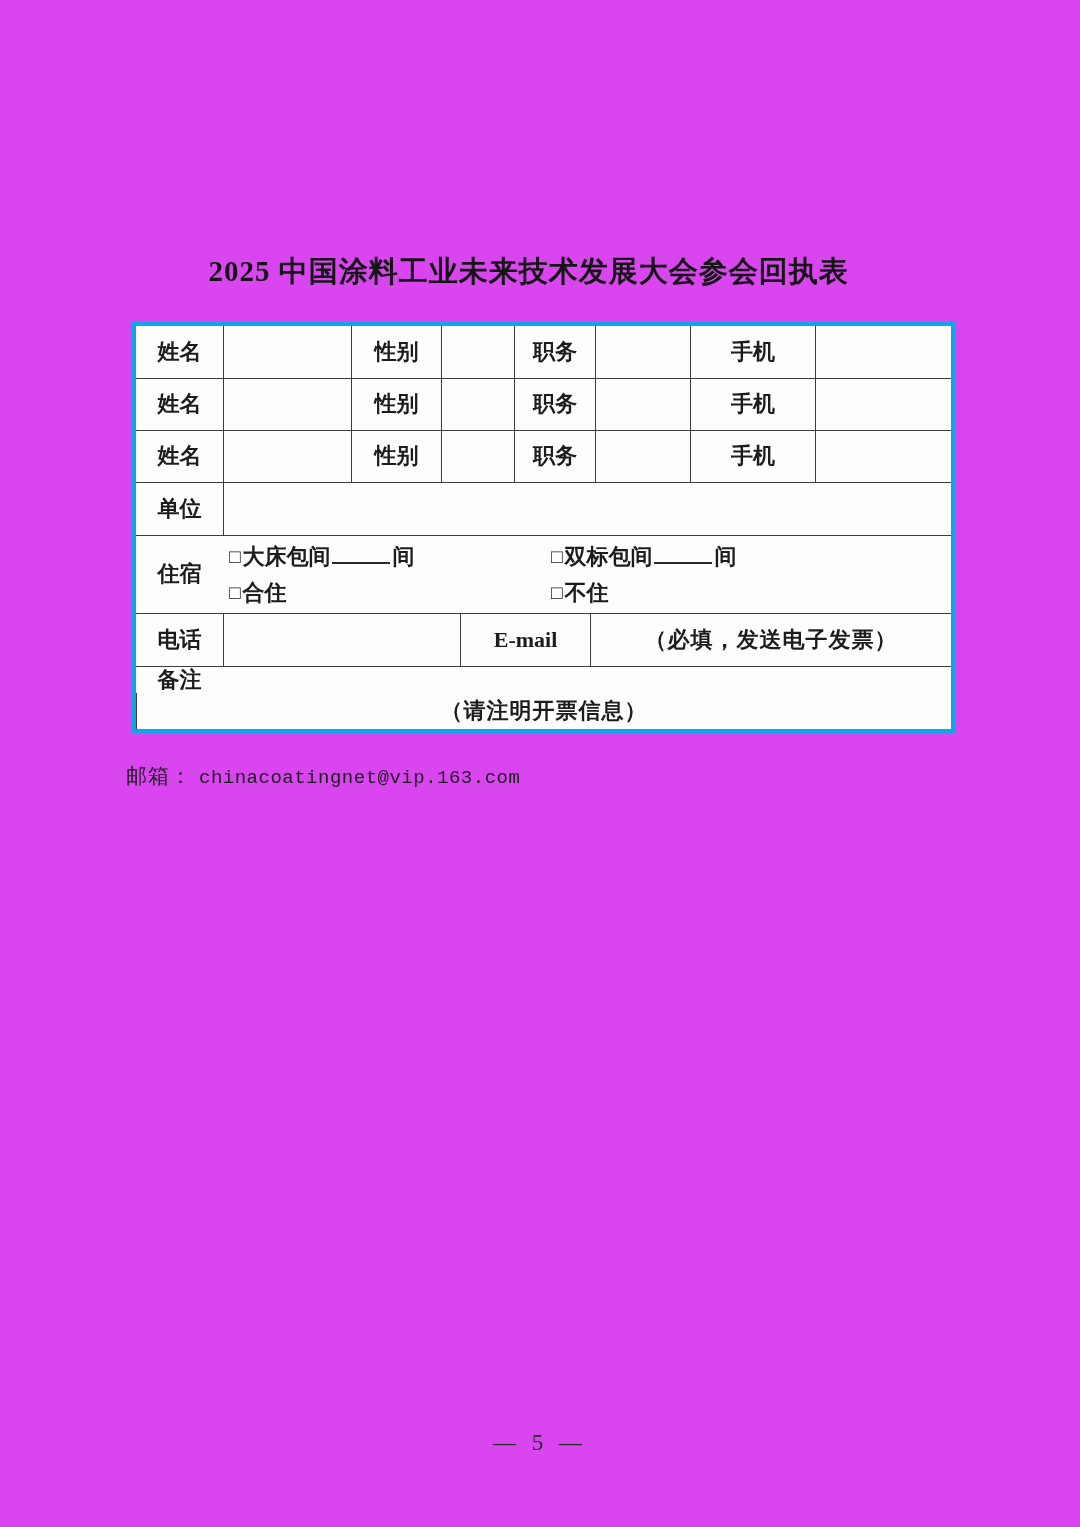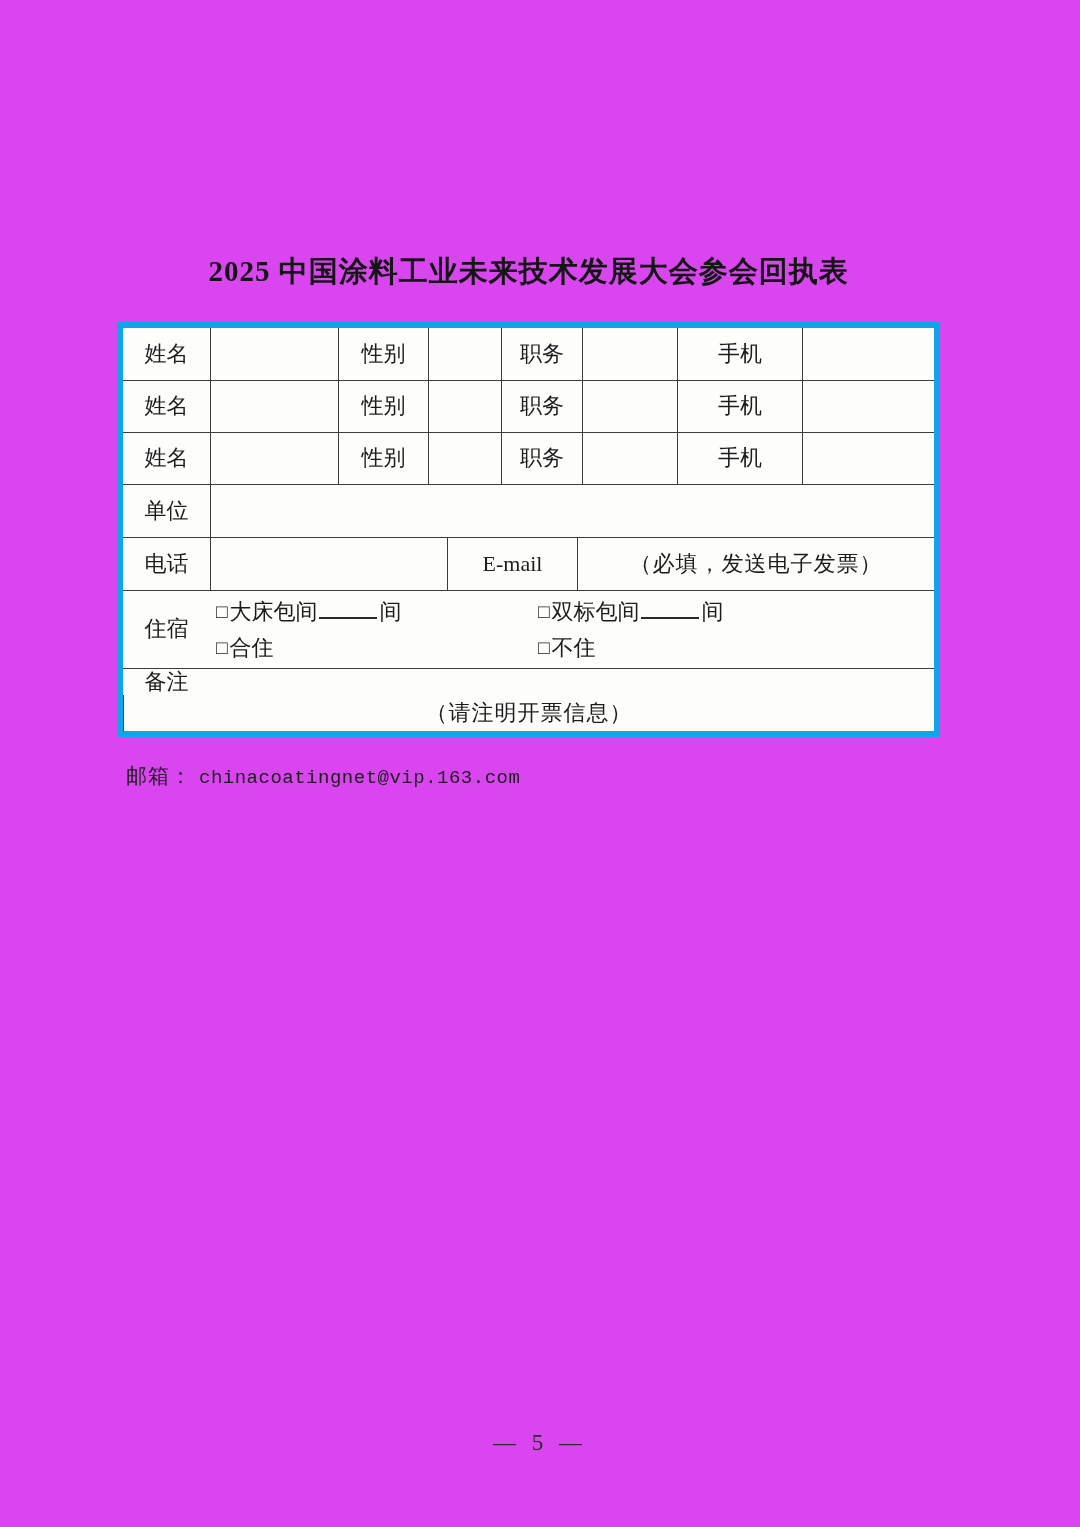--- a/index.html
+++ b/index.html
@@ -18,23 +18,24 @@
   .doc-title {
     position: absolute;
     top: 252px; left: 117px; width: 823px;
     text-align: center;
     font-size: 29px; font-weight: bold;
     letter-spacing: 1px;
     color: #151515;
   }
   .form-table {
     position: absolute;
-    top: 322px; left: 117px; width: 823px;
-    border: 6px solid #0ea5e9;
+    top: 322px; left: 132px; width: 823px;
+    border: 4px solid #0ea5e9;
     background: #fdfdfc;
+    font-weight: bold;
   }
   .row { display: flex; width: 100%; }
   .row + .row { border-top: 1px solid #3c3c3c; }
   .r-attendee { height: 52px; }
   .r-unit { height: 53px; }
   .r-contact { height: 53px; }
   .r-lodging { height: 78px; }
   .r-remark { height: 63px; flex-direction: column; }
   .cell {
     display: flex; align-items: center; justify-content: center;
@@ -142,49 +143,49 @@
       <div class="cell w-b3"></div>
       <div class="cell w-mob">手机</div>
       <div class="cell w-rest"></div>
     </div>
 
     <div class="row r-unit">
       <div class="cell w-label">单位</div>
       <div class="cell w-rest"></div>
     </div>
 
+    <div class="row r-lodging">
+      <div class="cell w-label">住宿</div>
+      <div class="lodging-cell">
+        <div class="lodging-grid">
+          <div class="lodging-option">
+            <span class="checkbox-glyph">□</span><span>大床包间</span><span class="fill-blank"></span><span>间</span>
+          </div>
+          <div class="lodging-option">
+            <span class="checkbox-glyph">□</span><span>双标包间</span><span class="fill-blank"></span><span>间</span>
+          </div>
+          <div class="lodging-option">
+            <span class="checkbox-glyph">□</span><span>合住</span>
+          </div>
+          <div class="lodging-option">
+            <span class="checkbox-glyph">□</span><span>不住</span>
+          </div>
+        </div>
+      </div>
+    </div>
+
     <div class="row r-contact">
       <div class="cell w-label">电话</div>
       <div class="cell w-phone-blank"></div>
       <div class="cell w-email">E-mail</div>
       <div class="cell w-rest">
         <span class="email-note">（必填，发送电子发票）</span>
       </div>
     </div>
 
-    <div class="row r-lodging">
-      <div class="cell w-label">住宿</div>
-      <div class="lodging-cell">
-        <div class="lodging-grid">
-          <div class="lodging-option">
-            <span class="checkbox-glyph">□</span><span>大床包间</span><span class="fill-blank"></span><span>间</span>
-          </div>
-          <div class="lodging-option">
-            <span class="checkbox-glyph">□</span><span>双标包间</span><span class="fill-blank"></span><span>间</span>
-          </div>
-          <div class="lodging-option">
-            <span class="checkbox-glyph">□</span><span>合住</span>
-          </div>
-          <div class="lodging-option">
-            <span class="checkbox-glyph">□</span><span>不住</span>
-          </div>
-        </div>
-      </div>
-    </div>
-
     <div class="row r-remark">
       <div class="cell w-label">备注</div>
       <div class="cell w-rest">
         <span class="remark-note">（请注明开票信息）</span>
       </div>
     </div>
 
   </div>
 
   <div class="footer-line">

